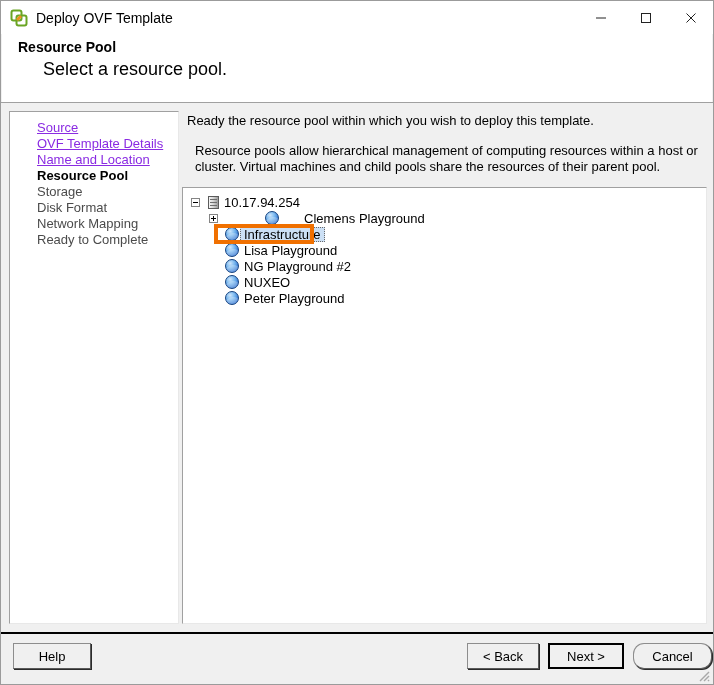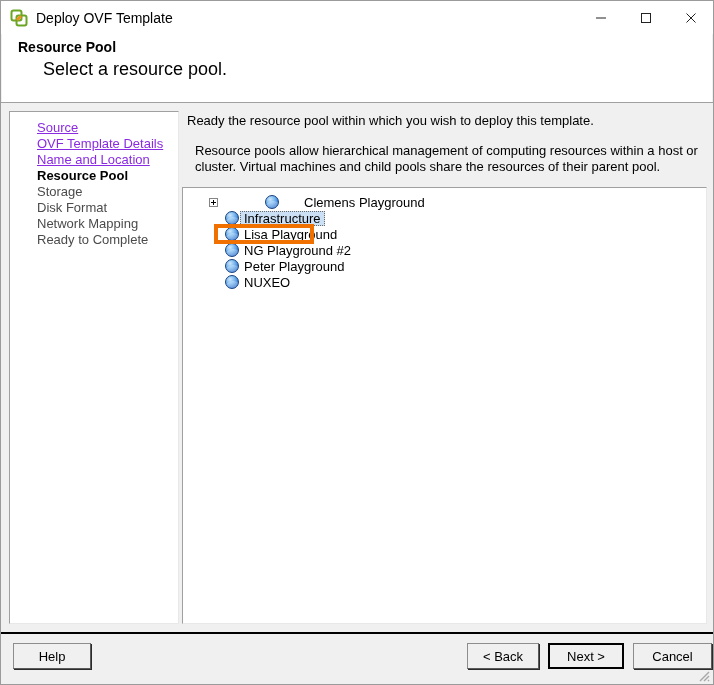--- a/index.html
+++ b/index.html
@@ -292,21 +292,21 @@
     cursor: default;
     box-shadow: 1px 1px 0 #2b2b2b;
   }
   #btn-help  { left: 11px;  top: 9px;  width: 78px; height: 26px; }
   #btn-back  { left: 465px; top: 9px;  width: 72px; height: 26px; }
   #btn-next  {
     left: 546px; top: 9px;  width: 76px; height: 26px;
     border: 2px solid #000000;
     box-shadow: none;
   }
-  #btn-cancel{ left: 631px; top: 9px;  width: 79px; height: 26px; }
+  #btn-cancel{ left: 631px; top: 9px;  width: 79px; height: 26px; border-radius: 11px; }
 
   #grip {
     position: absolute;
     right: 2px; bottom: 2px;
     width: 14px; height: 14px;
   }
 </style>
 </head>
 <body>
 
@@ -361,20 +361,26 @@
   </div>
 
   <div id="content">
     <p id="para1" class="para">Ready the resource pool within which you wish to deploy this template.</p>
     <p id="para2" class="para">Resource pools allow hierarchical management of computing resources within a host or cluster. Virtual machines and child pools share the resources of their parent pool.</p>
   </div>
 
   <div id="treepanel" class="sunken">
     <div id="tree">
 
+      <div class="trow" style="padding-left:8px;">
+        <div class="toggle"></div>
+        <div style="width:8px;flex:none;"></div>
+        <div class="host-icon"></div>
+        <div class="tlabel">10.17.94.254</div>
+      </div>
 
       <div class="trow" style="padding-left:26px;gap:20px;">
         <div class="toggle plus"></div>
         <div style="width:7px;flex:none;"></div>
         <div class="pool-icon"></div>
         <div class="tlabel">Clemens Playground</div>
       </div>
 
       <div class="trow selected" style="padding-left:26px;">
         <div class="toggle-spacer"></div>
@@ -394,28 +400,28 @@
         <div class="toggle-spacer"></div>
         <div style="width:7px;flex:none;"></div>
         <div class="pool-icon"></div>
         <div class="tlabel">NG Playground #2</div>
       </div>
 
       <div class="trow" style="padding-left:26px;">
         <div class="toggle-spacer"></div>
         <div style="width:7px;flex:none;"></div>
         <div class="pool-icon"></div>
-        <div class="tlabel">Peter Playground</div>
+        <div class="tlabel">NUXEO</div>
       </div>
 
       <div class="trow" style="padding-left:26px;">
         <div class="toggle-spacer"></div>
         <div style="width:7px;flex:none;"></div>
         <div class="pool-icon"></div>
-        <div class="tlabel">NUXEO</div>
+        <div class="tlabel">Peter Playground</div>
       </div>
 
     </div>
   </div>
 
   <div class="annot" id="annot-tree"></div>
   <div class="annot" id="annot-next"></div>
 
   <div id="footer-rule"></div>
   <div id="footer">

